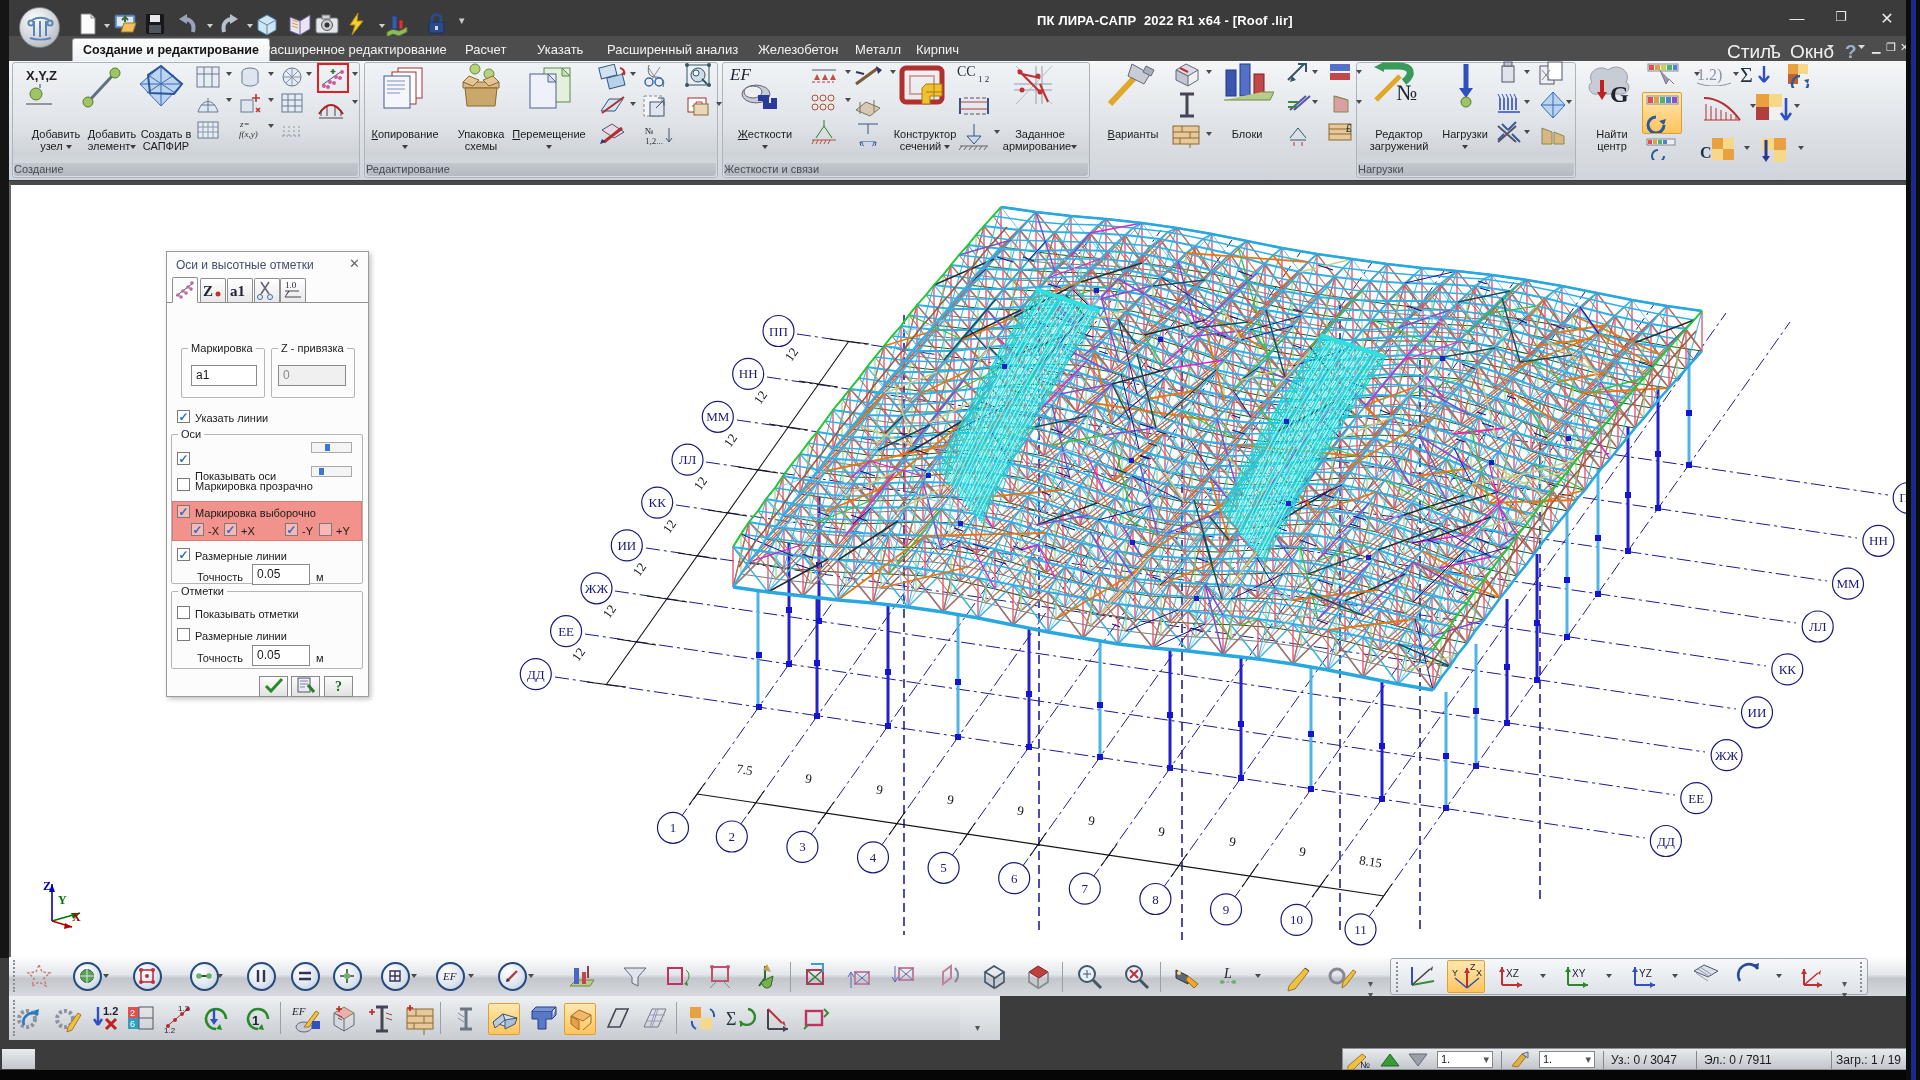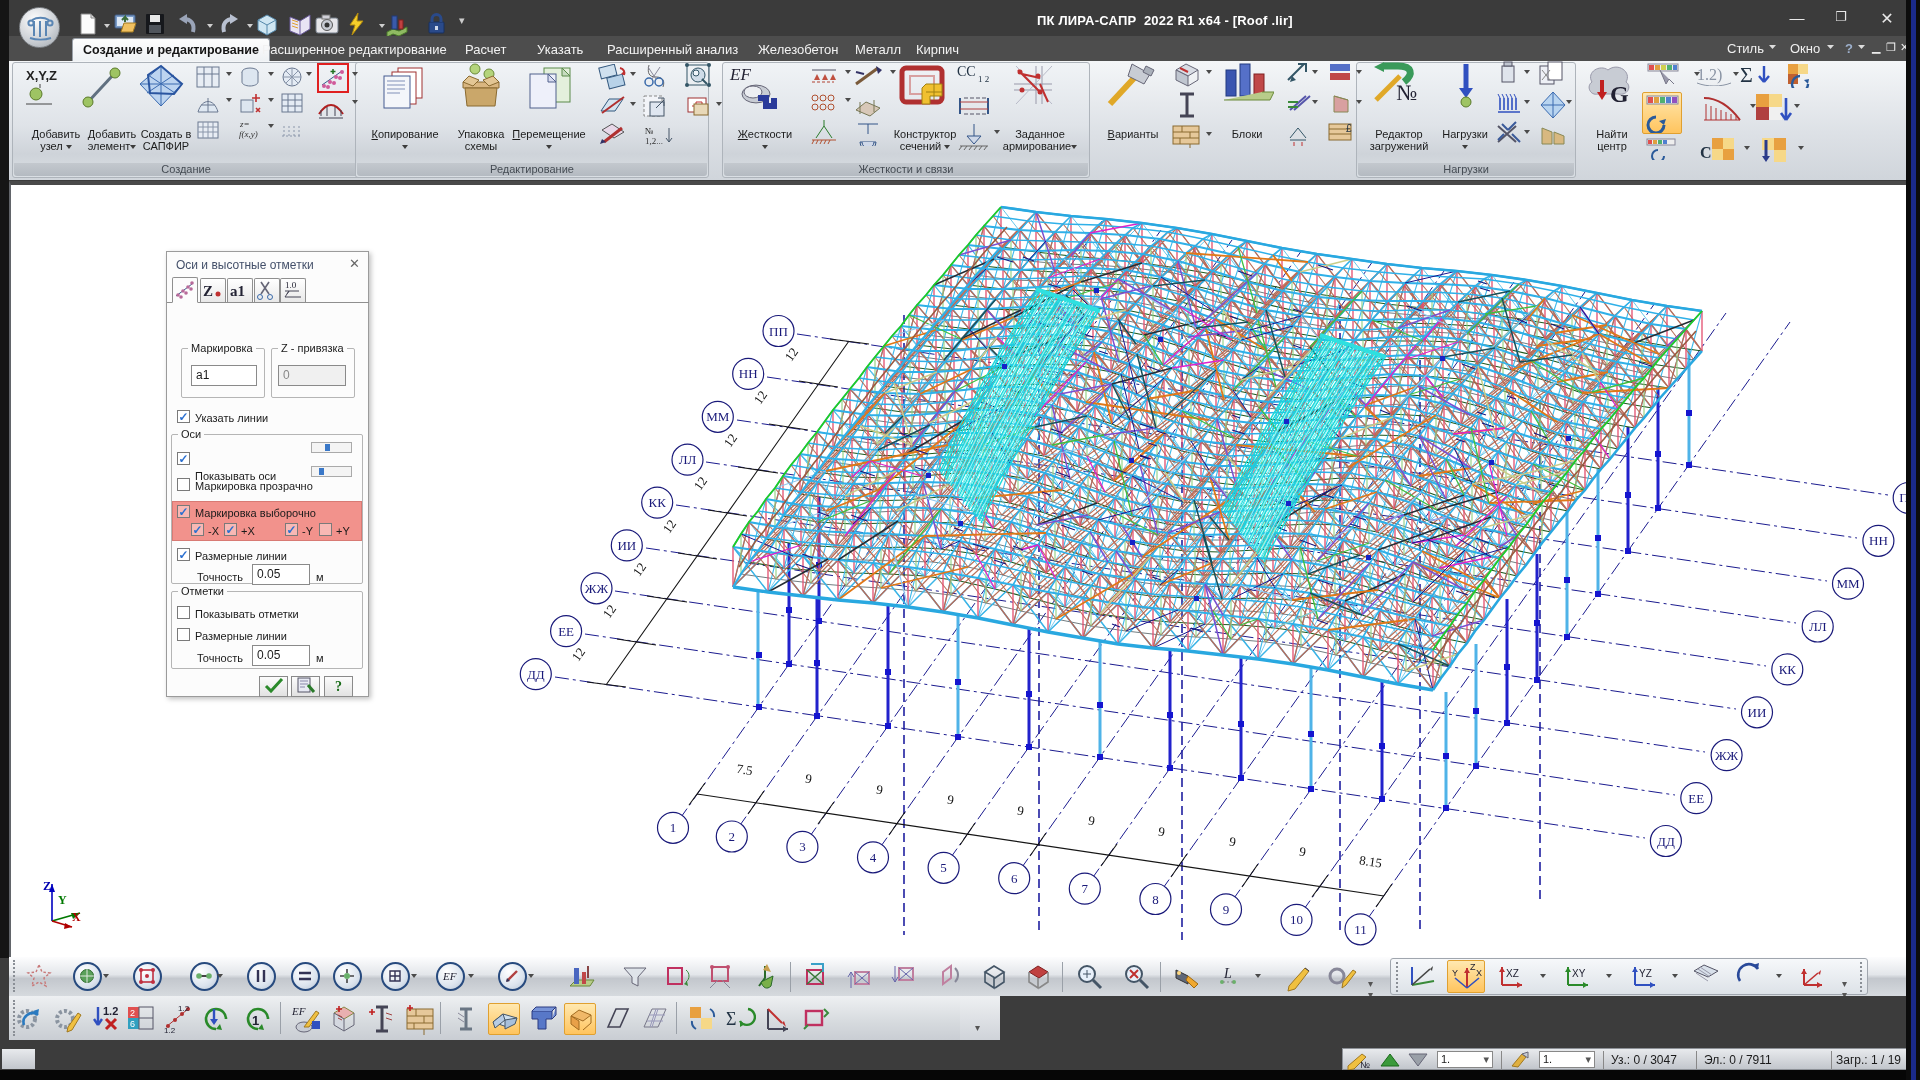--- a/index.html
+++ b/index.html
@@ -12,28 +12,28 @@
 #logo{position:absolute;left:19px;top:7px;width:41px;height:41px;border-radius:50%;
  background:radial-gradient(circle at 38% 30%,#fdfdfd,#cfd3d8 55%,#9fa5ac);border:1px solid #7e8287;z-index:30}
 #logo svg{margin:6px 0 0 6px}
 #title-text{position:absolute;left:1037px;top:13px;color:#fff;font-size:13px;font-weight:bold;letter-spacing:.2px}
 .winbtn{position:absolute;top:9px;color:#e8e8e8;font-size:15px;width:30px;text-align:center}
 
 #tabrow{position:absolute;left:9px;top:36px;width:1901px;height:25px;background:#4d4d4d}
 .tab{position:absolute;top:39px;height:22px;line-height:21px;color:#f2f2f2;font-size:13px;padding:0 10px}
 #tab-active{position:absolute;left:72px;top:38px;height:23px;line-height:22px;background:linear-gradient(#fdfdfd,#eef1f4);
  color:#141414;font-size:12.5px;font-weight:bold;padding:0 10px;border-radius:3px 3px 0 0;border:1px solid #9aa0a8;border-bottom:none}
-.rmenu{position:absolute;top:41px;color:#f0f0f0;font-size:13px}
+.rmenu{position:absolute;top:41px;color:#f0f0f0;font-size:19px}
 .rcaret{position:absolute;top:45px;width:7px;height:5px}
 
 #ribbon{position:absolute;left:9px;top:61px;width:1901px;height:119px;background:linear-gradient(#f4f6f8,#dde1e6 60%,#d0d5db)}
 .group{position:absolute;height:116px;border:1px solid #aeb4bb;border-radius:3px;
  background:linear-gradient(#f0f3f6,#dfe3e8 55%,#ced3d9 80%,#dadfe4)}
 .gcap{position:absolute;left:1px;right:1px;bottom:1px;height:13px;border-radius:0 0 3px 3px;
- background:linear-gradient(#c3c8ce,#b4bac1);color:#454c54;font-size:11px;text-align:center;line-height:13px}
+ background:linear-gradient(#c3c8ce,#b4bac1);color:#454c54;font-size:11px;line-height:13px}
 .biglabel{position:absolute;font-size:11px;color:#1c1c1c;text-align:center;line-height:12px;width:90px;margin-left:-45px}
 .car{display:inline-block;width:0;height:0;border-left:3px solid transparent;border-right:3px solid transparent;border-top:4px solid #3c3c3c;vertical-align:middle}
 .scar{position:absolute;width:0;height:0;border-left:3px solid transparent;border-right:3px solid transparent;border-top:4px solid #4a4a4a}
 
 #canvas{position:absolute;left:9px;top:181px;width:1901px;height:776px;background:#fff;border-top:4px solid #4a4a4a;border-left:2px solid #62656a;border-right:2px solid #8a8d92}
 
 #dlg{position:absolute;left:166px;top:251px;width:203px;height:446px;background:#fcfcfc;border:1px solid #9b9b9b;box-shadow:2px 2px 5px rgba(0,0,0,.25);font-size:11px;color:#1a1a1a}
 #dlg .ttl{position:absolute;left:9px;top:6px;font-size:12px;color:#44506a}
 #dlg .x{position:absolute;right:8px;top:4px;font-size:13px;color:#666}
 .dtab{position:absolute;top:26px;width:26px;height:24px;border:1px solid #8f8f8f;border-bottom:none;background:linear-gradient(#fff,#e8e8e8);border-radius:2px 2px 0 0}
@@ -154,21 +154,21 @@
     <svg class="rcaret" style="left:1858px" viewBox="0 0 7 5">
       <path d="M0 0l3.5 4L7 0z" fill="#ddd"></path>
     </svg>
     <div class="rmenu" style="left:1872px;font-size:11px">▁</div>
     <div class="rmenu" style="left:1886px;font-size:11px">❐</div>
     <div class="rmenu" style="left:1900px;font-size:11px">✕</div>
     <div id="ribbon"></div>
     <div class="group" style="left:12px;top:62px;width:348px">
       <div class="gcap">Создание</div>
     </div>
-    <div class="group" style="left:355px;top:62px;width:354px">
+    <div class="group" style="left:364px;top:62px;width:354px">
       <div class="gcap">Редактирование</div>
     </div>
     <div class="group" style="left:722px;top:62px;width:368px">
       <div class="gcap">Жесткости и связи</div>
     </div>
     <div class="group" style="left:1356px;top:62px;width:220px">
       <div class="gcap">Нагрузки</div>
     </div>
     <div class="abs" style="left:24px;top:68px"><svg width="44" height="40" viewBox="0 0 44 40" style="">
         <text x="2" y="12" font-size="13" font-weight="bold" fill="#222" font-family="Liberation Sans">X,Y,Z</text>

